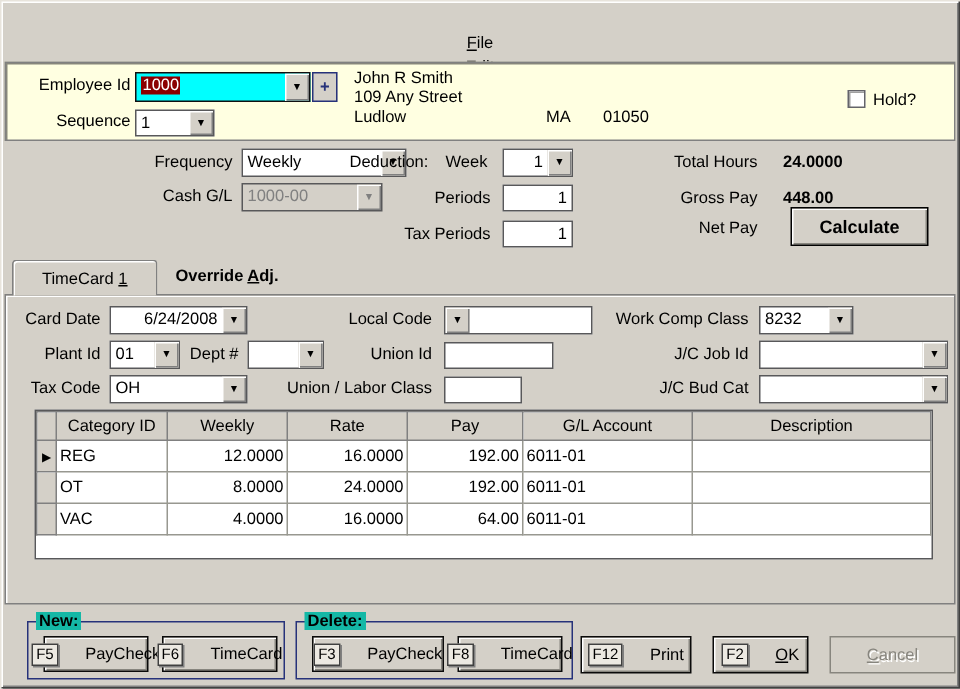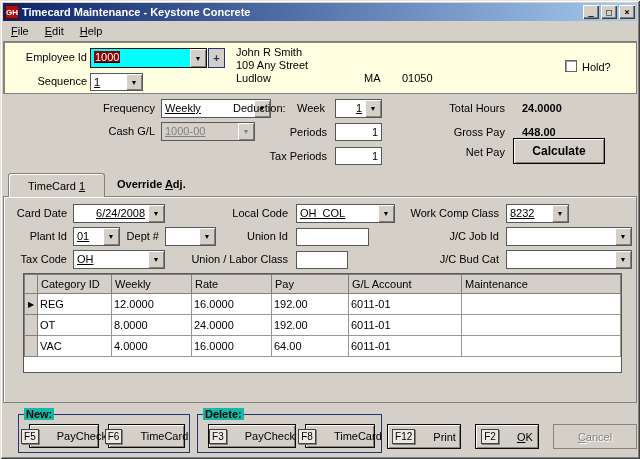--- a/index.html
+++ b/index.html
@@ -22,37 +22,37 @@
     border:1px solid #600; flex:0 0 auto;
   }
   .wtitle { color:#fff; font-weight:bold; font-size:11px; flex:1; white-space:nowrap; overflow:hidden; }
   .wbtns { display:flex; gap:2px; }
   .wbtn {
     width:16px; height:14px; background:#d4d0c8; font-size:9px; font-weight:bold;
     display:flex; align-items:center; justify-content:center; line-height:10px;
     box-shadow: inset 1px 1px 0 #fff, inset -1px -1px 0 #404040, inset -2px -2px 0 #808080;
     font-family:"DejaVu Sans Mono", monospace;
   }
-  .menubar { position:absolute; left:3px; top:21px; width:634px; height:19px; display:flex; align-items:center; }
+  .menubar { position:absolute; left:3px; top:21px; width:634px; height:19px; display:flex; align-items:center;flex-direction:column; }
   .menuitem { padding:2px 8px; }
   .u { text-decoration: underline; }
   .lbl { position:absolute; white-space:nowrap; }
   .r { text-align:right; }
   .b { font-weight:bold; }
 
   .emp-panel {
     position:absolute; left:3px; top:41px; width:634px; height:53px;
     background:#ffffe1; border:1px solid #808080;
     box-shadow: inset 1px 1px 0 #404040a0;
   }
   .combo {
     position:absolute; display:flex; background:#fff; border:1px solid #58585a;
     height:19px; align-items:stretch;
   }
-  .combo .cv { flex:1; padding:2px 3px; white-space:nowrap; overflow:hidden;text-decoration:underline; }
+  .combo .cv { flex:1; padding:2px 3px; white-space:nowrap; overflow:hidden; }
   .combo .ca {
     width:16px; background:#d4d0c8; display:flex; align-items:center; justify-content:center;
     font-size:7px; color:#000; flex:0 0 auto;
     box-shadow: inset 1px 1px 0 #fff, inset -1px -1px 0 #808080;
   }
   .combo.dis { background:#d4d0c8; color:#808080; }
   .combo.dis .ca { color:#808080; }
   .cyan { background:#00ffff; border-color:#101010; }
   .sel { background:#8b0000; color:#fff; padding:0 1px; }
   .inp {
@@ -60,21 +60,21 @@
     padding:2px 3px; white-space:nowrap;
   }
   .plusbtn {
     position:absolute; width:17px; height:20px; background:#d4d0c8; border:1px solid #26327a;
     color:#26327a; font-weight:bold; display:flex; align-items:center; justify-content:center;
   }
   .checkbox { position:absolute; width:12px; height:12px; background:#fff; border:1px solid #646469;
     box-shadow: inset 1px 1px 0 #a0a0a0; }
 
   .calcbtn {
-    position:absolute; left:513px; top:138px; width:92px; height:26px;
+    position:absolute; left:527px; top:138px; width:92px; height:26px;
     background:#d4d0c8; border:1px solid #000; font-weight:bold; font-size:12px;
     display:flex; align-items:center; justify-content:center;
     box-shadow: inset 1px 1px 0 #fff, inset -1px -1px 0 #87857e;
     font-family:"Liberation Sans", sans-serif;
   }
   .tab-active {
     position:absolute; left:8px; top:173px; width:97px; height:24px;
     background:#d4d0c8; border:1px solid #808080; border-bottom:none;
     border-radius:3px 3px 0 0; box-shadow: inset 1px 1px 0 #fff;
     display:flex; align-items:center; justify-content:center; z-index:2;
@@ -82,57 +82,48 @@
   .tabpanel {
     position:absolute; left:3px; top:196px; width:634px; height:207px;
     border:1px solid #808080; box-shadow: inset 1px 1px 0 #fff; background:#d4d0c8;
   }
   .gridwrap {
     position:absolute; left:19px; top:76px; width:599px; height:100px;
     background:#fff; border:1px solid #58585a; overflow:hidden;
   }
   table.grid { border-collapse:collapse; table-layout:fixed; width:597px; }
   table.grid th {
-    background:#d4d0c8; border:1px solid #808080; font-weight:normal; text-align:left;
+    background:#d4d0c8; border:1px solid #808080; font-weight:normal; text-align:center;
     font-size:11px; padding:2px 3px; height:19px; white-space:nowrap; overflow:hidden;
   }
   table.grid td {
     border:1px solid #989890; font-size:11px; padding:2px 2px; height:21px;
     white-space:nowrap; overflow:hidden; background:#fff;
   }
   table.grid td.selcell { background:#d4d0c8; border-color:#808080; text-align:center; font-size:8px; padding:1px; }
-  td.num { }
+  td.num { text-align:right; }
 
   .grp { position:absolute; border:1px solid #26327a; height:39px; }
   .grp .gl { position:absolute; top:-7px; left:5px; background:#14b8a6; padding:0 2px;font-weight:bold; }
   .btn {
     position:absolute; height:24px; background:#d4d0c8; border:1px solid #0a0a0a;
     box-shadow: inset 1px 1px 0 #fff, inset -1px -1px 0 #87857e;
     display:flex; align-items:center; justify-content:center; gap:18px; font-size:11px;
   }
   .btn.dis { border:1px solid #87857e; color:#87857e; box-shadow:none; text-shadow:1px 1px 0 #fff; }
   .key {
     border:1px solid #404040; background:#ece9e2; font-size:10px; padding:0 2px;
     line-height:13px; box-shadow: 1px 1px 0 #808080; white-space:nowrap;
   }
 </style>
 </head>
 <body>
 
 <div class="window">
 
-  <div class="titlebar">
-    <div class="appicon">GH</div>
-    <div class="wtitle">Timecard Maintenance - Keystone Concrete</div>
-    <div class="wbtns">
-      <div class="wbtn">_</div>
-      <div class="wbtn">□</div>
-      <div class="wbtn">×</div>
-    </div>
-  </div>
 
   <div class="menubar">
     <span class="menuitem"><span class="u">F</span><span>ile</span></span>
     <span class="menuitem"><span class="u">E</span><span>dit</span></span>
     <span class="menuitem"><span class="u">H</span><span>elp</span></span>
   </div>
 
   <div class="emp-panel">
     <span class="lbl r" style="left:0;top:9px;width:83px">Employee Id</span>
     <div class="combo cyan" style="left:86px;top:6px;width:117px;height:20px">
@@ -190,21 +181,20 @@
 
   <div class="tabpanel">
 
     <span class="lbl r" style="left:5px;top:10px;width:58px">Card Date</span>
     <div class="combo" style="left:69px;top:7px;width:92px">
       <span class="cv r">6/24/2008</span>
       <span class="ca">▼</span>
     </div>
     <span class="lbl r" style="left:182px;top:10px;width:102px">Local Code</span>
     <div class="combo" style="left:292px;top:7px;width:99px">
-      <span class="cv">OH_COL</span>
       <span class="ca">▼</span>
     </div>
     <span class="lbl r" style="left:368px;top:10px;width:127px">Work Comp Class</span>
     <div class="combo" style="left:502px;top:7px;width:63px">
       <span class="cv">8232</span>
       <span class="ca">▼</span>
     </div>
 
     <span class="lbl r" style="left:5px;top:33px;width:58px">Plant Id</span>
     <div class="combo" style="left:69px;top:30px;width:47px">
@@ -249,21 +239,21 @@
             <col>
         </colgroup>
         <tbody>
             <tr>
           <th class="selcell"></th>
           <th>Category ID</th>
           <th>Weekly</th>
           <th>Rate</th>
           <th>Pay</th>
           <th>G/L Account</th>
-          <th>Maintenance</th>
+          <th>Description</th>
         </tr>
         <tr>
           <td class="selcell">▶</td>
           <td>REG</td>
           <td class="num">12.0000</td>
           <td class="num">16.0000</td>
           <td class="num">192.00</td>
           <td>6011-01</td>
           <td></td>
         </tr>

